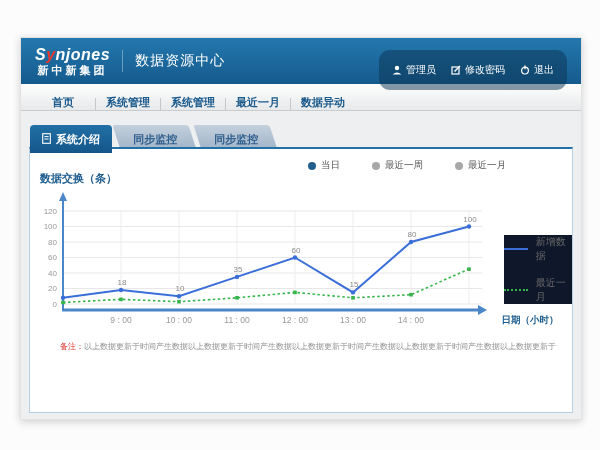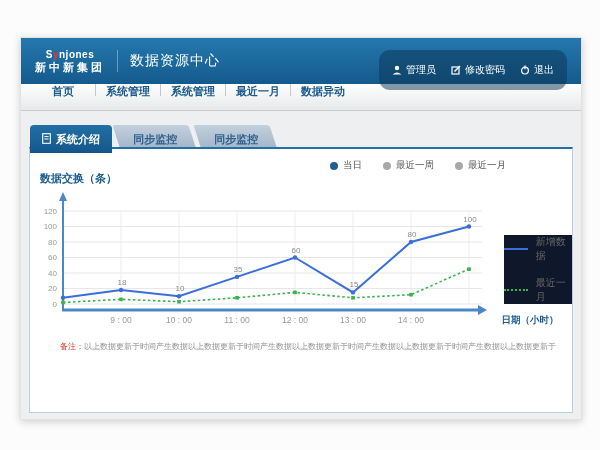--- a/index.html
+++ b/index.html
@@ -1,41 +1,41 @@
 <!DOCTYPE html>
 <html><head>
 <meta charset="utf-8">
 <style>
   html,body{margin:0;padding:0}
   body{width:600px;height:450px;background:#fcfcfc;font-family:"Liberation Sans","DejaVu Sans",sans-serif;position:relative;overflow:hidden}
   .window{position:absolute;left:20px;top:37px;width:560px;height:381px;background:#edeff0;border:1px solid #e2e2e2;box-shadow:0 2px 8px rgba(0,0,0,.18)}
   
   .header{height:46px;background:linear-gradient(#2478ae,#155a8d);display:flex;align-items:center;position:relative}
   .logo{margin-left:14px;text-align:center;line-height:1}
-  .logo-main{color:#fff;font-size:10px;font-weight:bold;letter-spacing:.5px}
+  .logo-main{color:#fff;font-size:16px;font-weight:bold;font-style:italic;letter-spacing:.5px}
   .logo-accent{color:#e8392f}
   .logo-sub{color:#fff;font-size:11px;font-weight:bold;letter-spacing:3px;margin-top:2px}
   .header-divider{width:1px;height:22px;background:rgba(255,255,255,.35);margin:0 12px}
   .app-title{color:#fff;font-size:14px;letter-spacing:1px}
   .user-pill{position:absolute;right:14px;top:12px;height:40px;background:rgba(9,52,82,.5);border-radius:11px;display:flex;align-items:center;padding:0 13px;gap:15px}
   .pill-item{display:flex;align-items:center;gap:4px;color:#fff;font-size:10px;cursor:pointer}
   .pill-item svg{display:block}
   
-  .nav{height:26px;background:linear-gradient(#fefefe,#e7e9ea);border-bottom:1px solid #c9ccce;display:flex;align-items:flex-start;padding-left:10px}
+  .nav{height:26px;background:linear-gradient(#fefefe,#e7e9ea);border-bottom:1px solid #c9ccce;display:flex;align-items:flex-end;padding-left:10px}
   .nav-item{width:64px;text-align:center;font-size:11px;font-weight:bold;color:#19598c;cursor:pointer}
   .nav-sep{width:1px;height:12px;background:#c5c8ca}
   
   .content{position:relative;height:308px}
   .tabs{position:absolute;left:9px;top:14px;display:flex;height:28px;align-items:stretch}
   .tab-active{background:linear-gradient(#2170a5,#15568a);color:#fff;border-radius:4px 4px 0 0;display:flex;align-items:center;gap:5px;padding:0 12px;font-size:11px;font-weight:bold;z-index:2;cursor:pointer}
   .tab-inactive{background:linear-gradient(#c3d0dd,#9cb0c5);margin-left:5px;padding:0 16px;display:flex;align-items:center;transform:skewX(18deg);border-radius:2px 3px 0 0;cursor:pointer}
   .tab-inactive>span{transform:skewX(-18deg);font-size:11px;font-weight:bold;color:#33618f}
   .panel{position:absolute;left:8px;right:8px;top:36px;bottom:6px;background:#fff;border:1px solid #b9d0e2;border-top:2px solid #2271a6}
   
-  .filters{position:absolute;top:10px;right:66px;display:flex;gap:21px;align-items:flex-end}
+  .filters{position:absolute;top:10px;right:66px;display:flex;gap:32px;align-items:flex-end}
   .filter{display:flex;align-items:center;gap:5px;font-size:9.5px;color:#555;cursor:pointer}
   .radio-dot{width:8px;height:8px;border-radius:50%}
   .radio-sel{background:#1f5f92}
   .radio-un{background:#a8a8a8}
   .ylabel{position:absolute;left:10px;top:22px;font-size:11px;font-weight:bold;color:#1c5c8e}
   .chart{position:absolute;left:0;top:38px;width:542px;height:150px}
   .legend{position:absolute;left:474px;top:86px;display:flex;flex-direction:column;gap:13px;background:#0f172a}
   .legend-item{display:flex;align-items:center;gap:8px;font-size:10px;color:#666}
   .legend-line{width:26px;height:0;border-top:2px solid #3a6ed8}
   .legend-line.dotted{border-top:2px dotted #35b44a}

